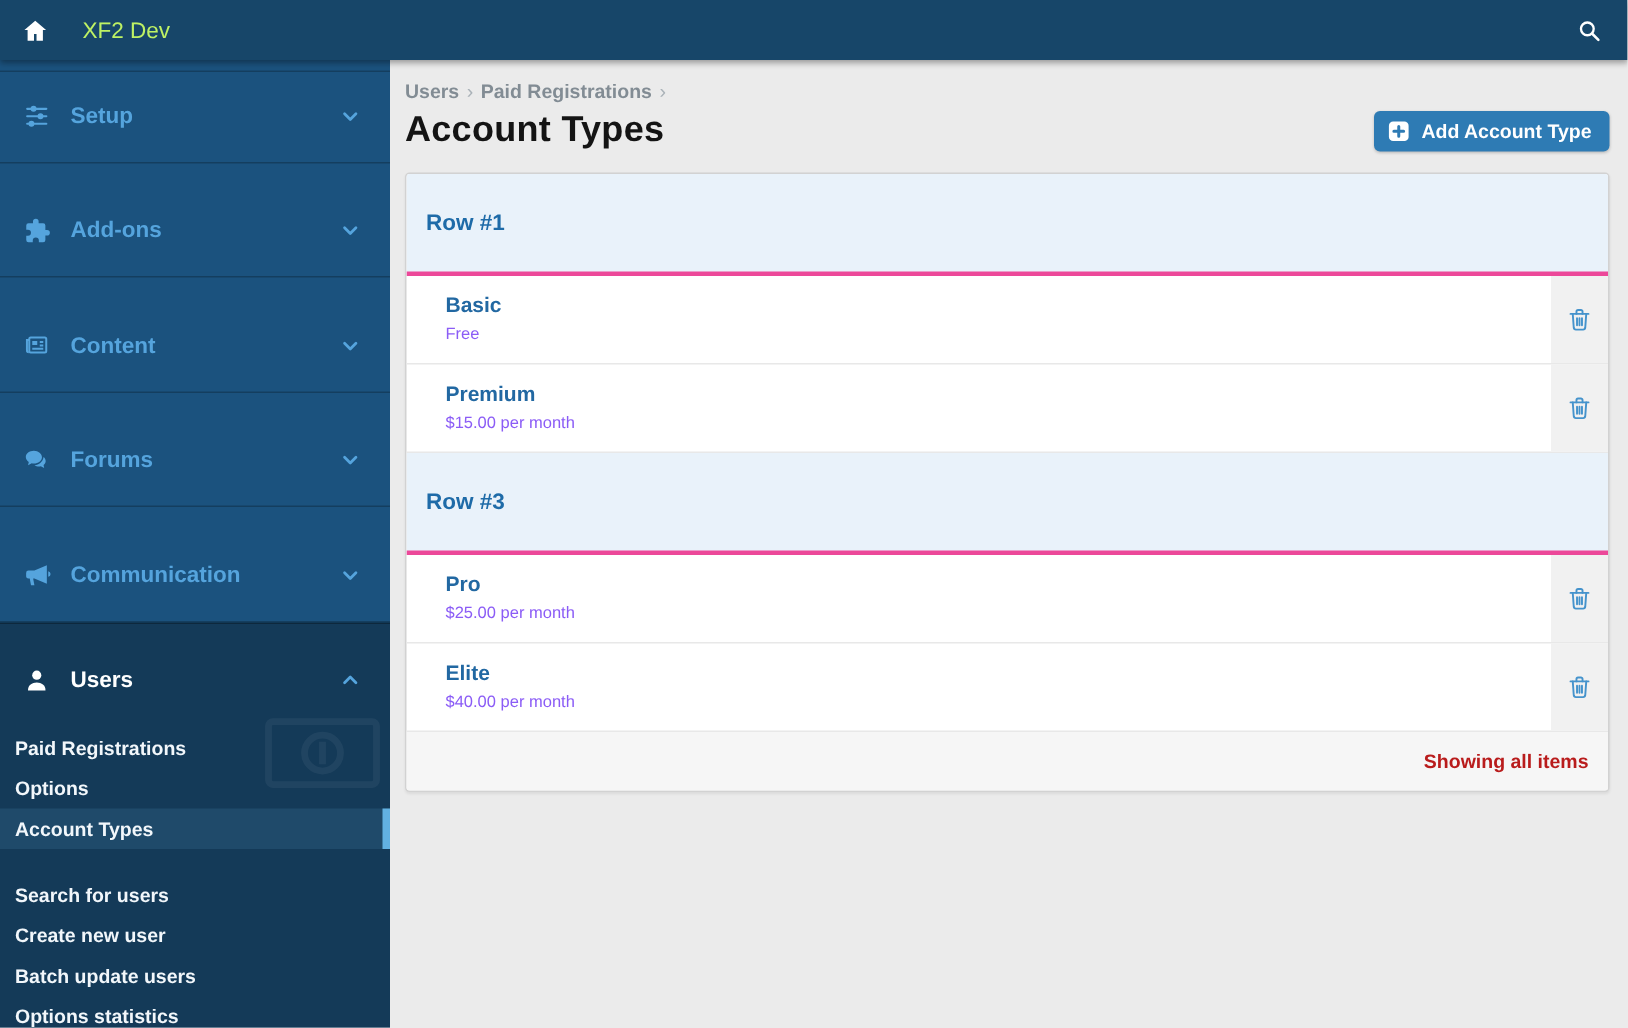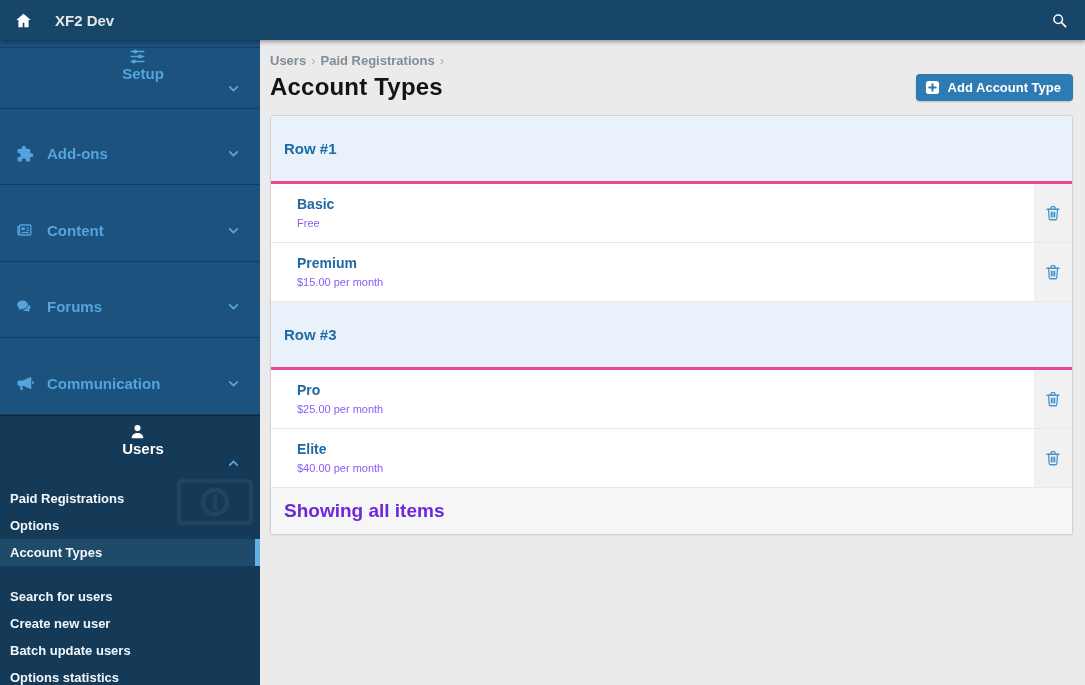--- a/index.html
+++ b/index.html
@@ -7,38 +7,38 @@
   body { font-family:"Liberation Sans", sans-serif; background:var(--content-bg); }
 
   
   .topbar {
     position:relative; z-index:20; height:40px; width:100%;
     background:var(--topbar-bg);
     display:flex; align-items:center;
     box-shadow:0 2px 4px rgba(0,0,0,.35);
   }
   .topbar .home { margin-left:15px; color:#fff; display:flex; cursor:pointer; }
-  .topbar .brand { margin-left:23px; color:#e5e5e5; font-size:15px; font-weight:bold; cursor:pointer; }
+  .topbar .brand { margin-left:23px; color:#bef264; font-size:15px; font-weight:normal; cursor:pointer; }
   .topbar .spacer { flex:1; }
   .topbar .search { margin-right:17px; color:#fff; display:flex; cursor:pointer; }
   .icon svg { display:block; }
 
   
   .frame { display:flex; height:645px; }
 
   
   .sidebar {
     width:260px; flex:0 0 260px; background:var(--sidebar-bg);
     display:flex; flex-direction:column; color:var(--sidebar-link);
   }
   .nav-section {
     height:61.5px; display:flex; align-items:center; padding:0 0 0 14px;
     border-bottom:1px solid rgba(0,0,0,.24); cursor:pointer;margin-top:15px;
   }
-  .nav-section:first-child { border-top:1px solid rgba(0,0,0,.24); margin-top:7px;flex-direction:column; }
+  .nav-section:first-child { border-top:1px solid rgba(0,0,0,.24); margin-top:7px; }
   .nav-section .icon { width:21px; display:flex; justify-content:center; color:var(--sidebar-link); }
   .nav-section .nav-label { margin-left:12px; font-size:15px; font-weight:bold; color:var(--sidebar-link); }
   .nav-section .chev { margin-left:auto; margin-right:16px; color:var(--sidebar-link); }
 
   .users-block {
     flex:1; background:var(--sidebar-active-bg); position:relative; overflow:hidden;
     border-top:1px solid rgba(0,0,0,.3);
   }
   .users-block .nav-section { border-bottom:none; border-top:none; height:62px; }
   .users-block .nav-section .icon,
@@ -84,21 +84,21 @@
   }
   .list-item { display:flex; border-bottom:1px solid #e8e8e8; min-height:59px;padding-left:13px; }
   .list-item .cell-main { flex:1; padding:11px 13px; }
   .item-title { font-size:14px; font-weight:bold; color:var(--item-link); text-decoration:none; cursor:pointer; display:inline-block; }
   .item-sub { margin-top:4px; font-size:11px; color:#8b5cf6; font-weight:normal; }
   .cell-delete {
     flex:0 0 38px; background:#f1f1f1; display:flex; align-items:center; justify-content:center;
   }
   .trash { color:var(--trash-icon); cursor:pointer; display:flex; }
   .list-footer {
-    background:#f6f6f6; padding:12px 13px; font-size:19px; font-weight:bold; color:#6d28d9;
+    background:#f6f6f6; padding:12px 13px; font-size:13px; font-weight:bold; color:#b91c1c;text-align:right;
   }
 </style>
 </head>
 <body>
 
 <div class="topbar">
   <span class="icon home">
     <svg width="17" height="17" viewBox="0 0 24 24">
         <path fill="currentColor" d="M12 2.5 1.8 11.4h3v10h6v-6.4h2.4v6.4h6v-10h3L12 2.5z"></path>
       </svg>

